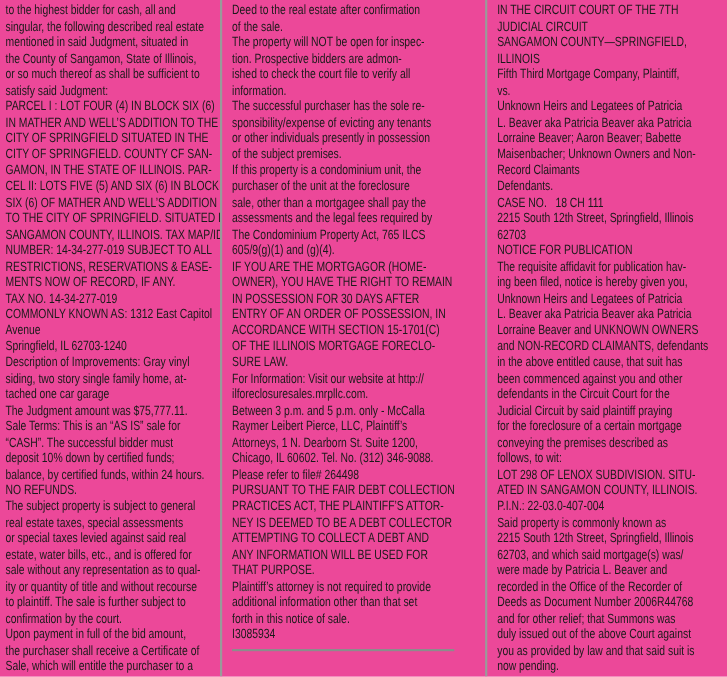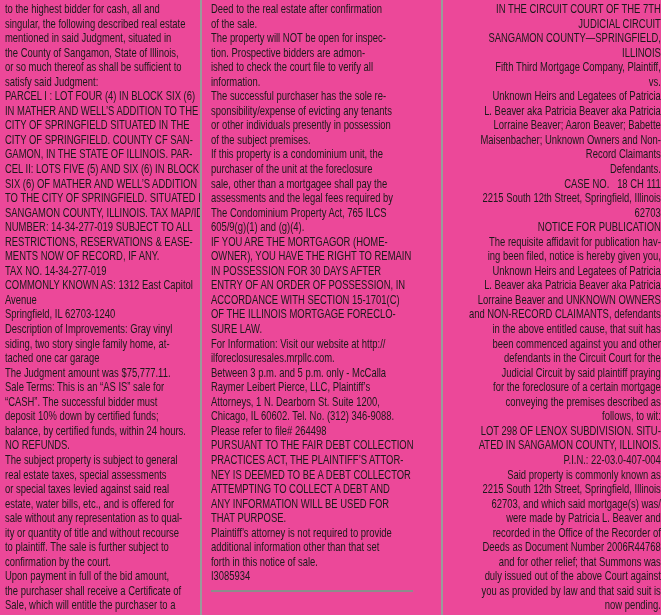--- a/index.html
+++ b/index.html
@@ -14,21 +14,21 @@
     width: 661px; height: 615px;
     background: #ec4899;
   }
   .col {
     height: 615px;
     padding: 2px 0 0 5px;
     overflow: hidden;
   }
   .col-1 { width: 216px; }
   .col-2 { width: 257px; padding-left: 9px; }
-  .col-3 { width: 235px; padding-left: 9px; text-align: right; }
+  .col-3 { width: 235px; padding-left: 9px; }
   .vsep {
     width: 2px;
     height: 615px;
     background: #9a9a9a;
     flex: none;
   }
   .notice-text {
     color: #1a1a1a;
     font-size: 12.1px;
     line-height: 14.55px;

